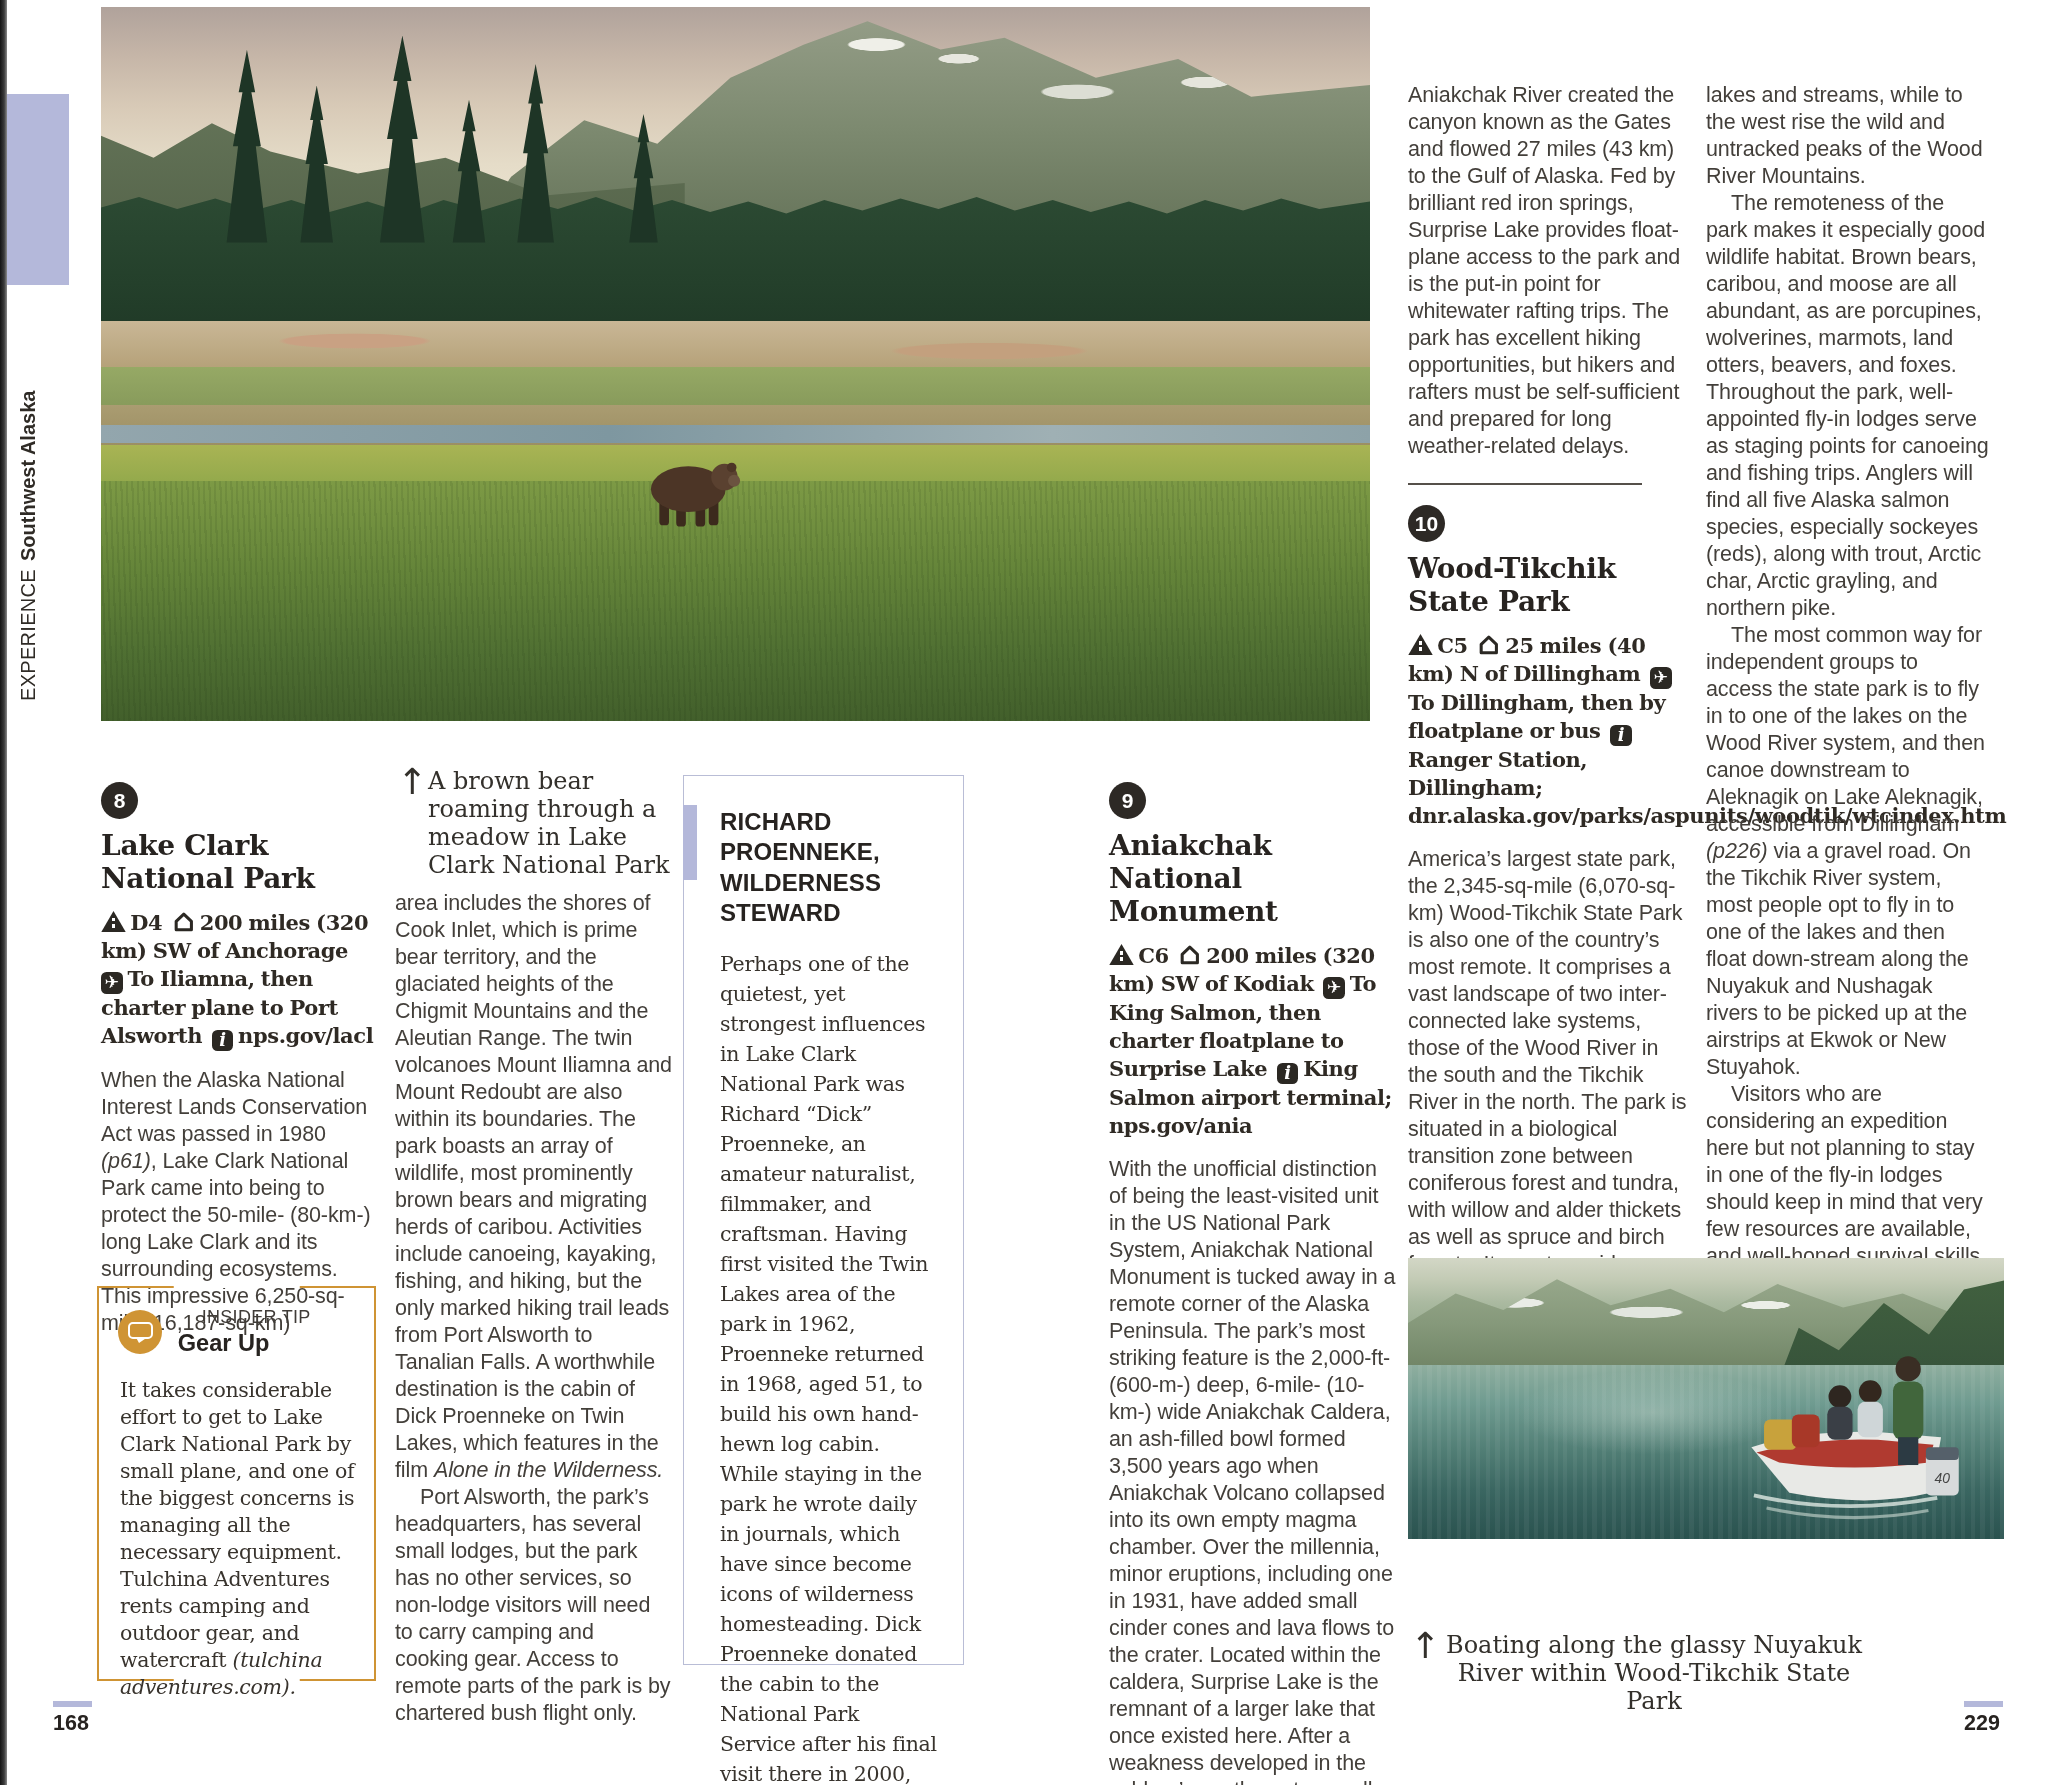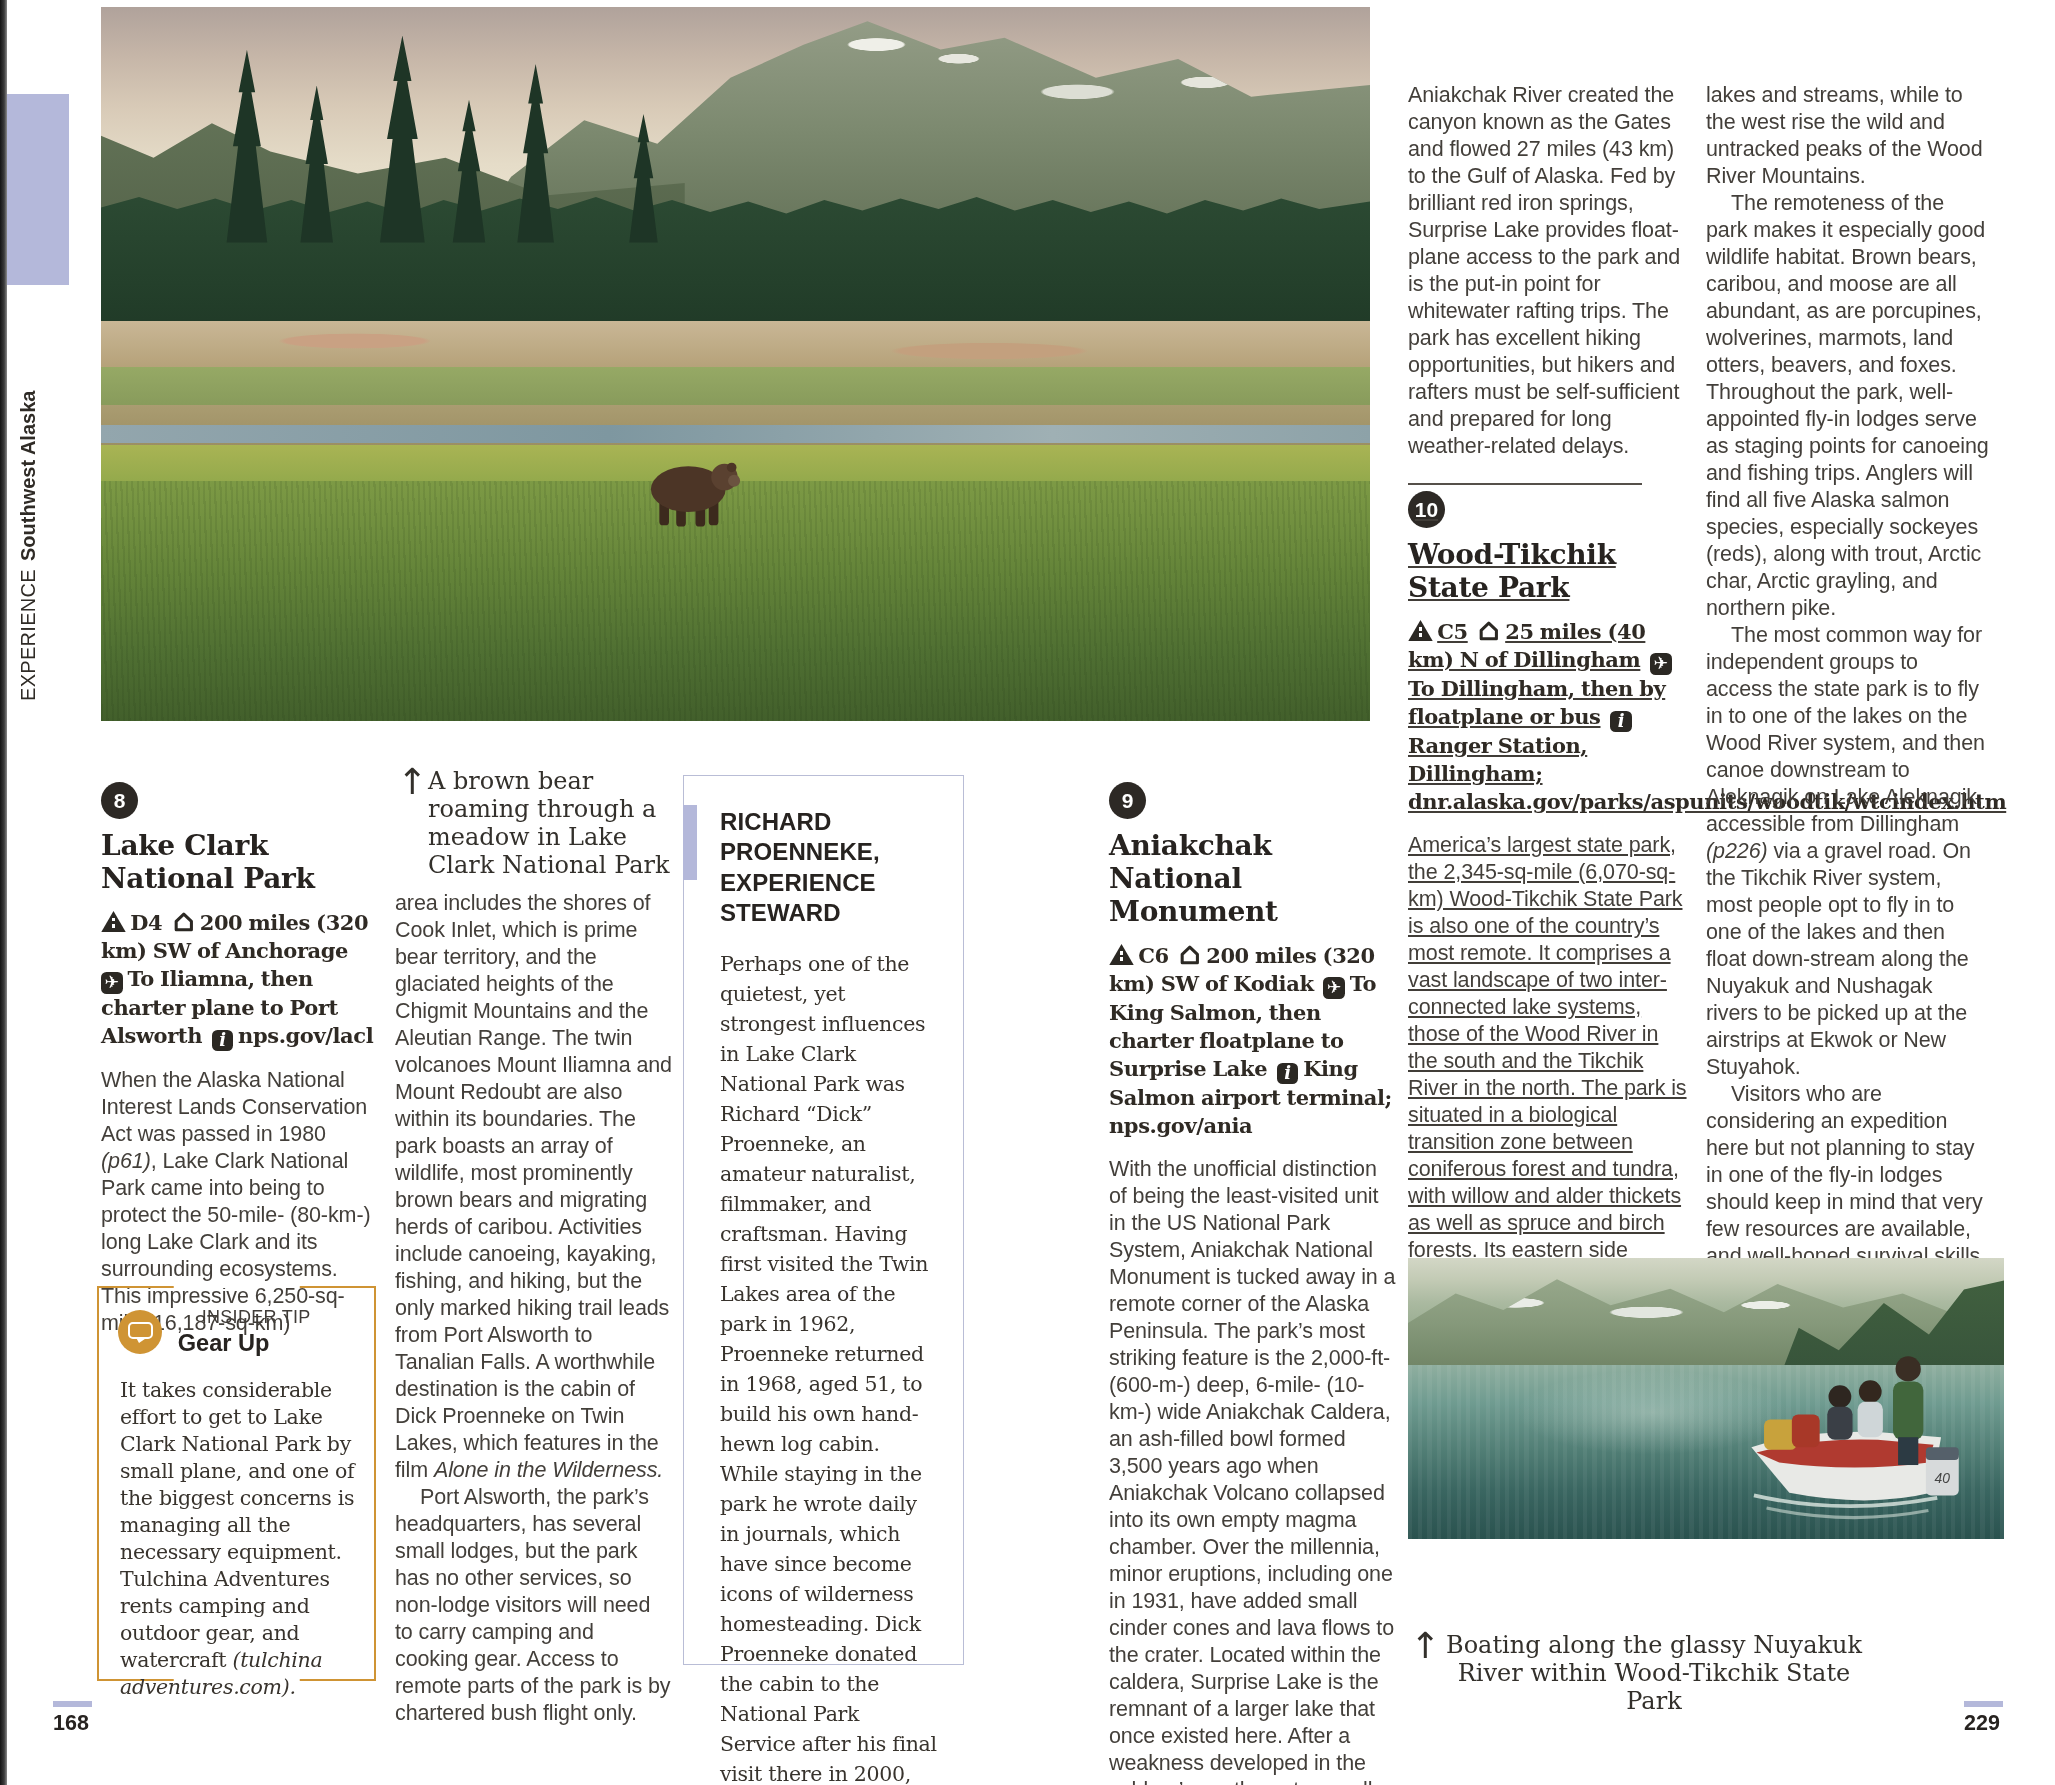--- a/index.html
+++ b/index.html
@@ -192,21 +192,21 @@
       </div>
   </div>
 
   <div class="col bodytext" style="left:395px;top:890px;width:277px;">
       <p class="para"><span>area includes the shores of Cook Inlet, which is prime bear territory, and the glaciated heights of the Chigmit Mountains and the Aleutian Range. The twin volcanoes Mount Iliamna and Mount Redoubt are also within its boundaries. The park boasts an array of wildlife, most prominently brown bears and migrating herds of caribou. Activities include canoeing, kayaking, fishing, and hiking, but the only marked hiking trail leads from Port Alsworth to Tanalian Falls. A worthwhile destination is the cabin of Dick Proenneke on Twin Lakes, which features in the film </span><i>Alone in the Wilderness.</i></p>
       <p class="para indent"><span>Port Alsworth, the park’s headquarters, has several small lodges, but the park has no other services, so non-lodge visitors will need to carry camping and cooking gear. Access to remote parts of the park is by chartered bush flight only.</span></p>
     </div>
 
   <div class="pro-box">
     <div class="pro-accent"></div>
-    <h3 class="pro-title">RICHARD PROENNEKE, EXPERIENCE STEWARD</h3>
+    <h3 class="pro-title">RICHARD PROENNEKE, WILDERNESS STEWARD</h3>
     <div class="pro-body serifbody">
         <p class="para"><span>Perhaps one of the quietest, yet strongest influences in Lake Clark National Park was Richard “Dick” Proenneke, an amateur naturalist, filmmaker, and craftsman. Having first visited the Twin Lakes area of the park in 1962, Proenneke returned in 1968, aged 51, to build his own hand-hewn log cabin. While staying in the park he wrote daily in journals, which have since become icons of wilderness homesteading. Dick Proenneke donated the cabin to the National Park Service after his final visit there in 2000, offering it as a way for visitors to better understand the value of Alaska and the park, and as a means to get to know oneself.</span></p>
       </div>
   </div>
 
   <div class="col" style="left:1109px;top:782px;width:291px;">
     <div class="badge">9</div>
     <h2 class="entry-title">Aniakchak National Monument</h2>
     <div>
         <p class="details"><span class="ic ic-map"><span class="dash"></span></span><span>C6</span><span class="gap"></span><span class="ic ic-house"><svg viewBox="0 0 24 24">
@@ -216,21 +216,21 @@
     <div class="bodytext" style="margin-top:15.3px;">
         <p class="para"><span>With the unofficial distinction of being the least-visited unit in the US National Park System, Aniakchak National Monument is tucked away in a remote corner of the Alaska Peninsula. The park’s most striking feature is the 2,000-ft- (600-m-) deep, 6-mile- (10-km-) wide Aniakchak Caldera, an ash-filled bowl formed 3,500 years ago when Aniakchak Volcano collapsed into its own empty magma chamber. Over the millennia, minor eruptions, including one in 1931, have added small cinder cones and lava flows to the crater. Located within the caldera, Surprise Lake is the remnant of a larger lake that once existed here. After a weakness developed in the caldera’s south-eastern wall, the lake drained out. The resulting whitewater</span></p>
       </div>
   </div>
 
   <div class="col bodytext" style="left:1408px;top:82px;width:283px;">
       <p class="para"><span>Aniakchak River created the canyon known as the Gates and flowed 27 miles (43 km) to the Gulf of Alaska. Fed by brilliant red iron springs, Surprise Lake provides float-plane access to the park and is the put-in point for whitewater rafting trips. The park has excellent hiking opportunities, but hikers and rafters must be self-sufficient and prepared for long weather-related delays.</span></p>
     </div>
   <div class="divider" style="left:1408px;top:483px;width:234px;"></div>
 
-  <div class="col" style="left:1408px;top:491px;width:284px;text-decoration:underline;">
+  <div class="col" style="left:1408px;top:505px;width:284px;">
     <div class="badge">10</div>
     <h2 class="entry-title">Wood-Tikchik State Park</h2>
     <div>
         <p class="details"><span class="ic ic-map"><span class="dash"></span></span><span>C5</span><span class="gap"></span><span class="ic ic-house"><svg viewBox="0 0 24 24">
               <path d="M3.5 11.5 L12 3.5 L20.5 11.5 V21 H3.5 Z" fill="none" stroke="#2b2823" stroke-width="3.4" stroke-linejoin="round"></path>
             </svg></span><span>25 miles (40 km) N of Dillingham</span><span class="gap"></span><span class="ic ic-plane">✈</span><span>To Dillingham, then by floatplane or bus</span><span class="gap"></span><span class="ic ic-info">i</span><span>Ranger Station, Dillingham; dnr.alaska.gov/parks/aspunits/woodtik/wtcindex.htm</span></p>
       </div>
     <div class="bodytext" style="margin-top:15.3px;">
         <p class="para"><span>America’s largest state park, the 2,345-sq-mile (6,070-sq-km) Wood-Tikchik State Park is also one of the country’s most remote. It comprises a vast landscape of two inter-connected lake systems, those of the Wood River in the south and the Tikchik River in the north. The park is situated in a biological transition zone between coniferous forest and tundra, with willow and alder thickets as well as spruce and birch forests. Its eastern side consists of low, boggy wet-lands that are studded with</span></p>
       </div>

